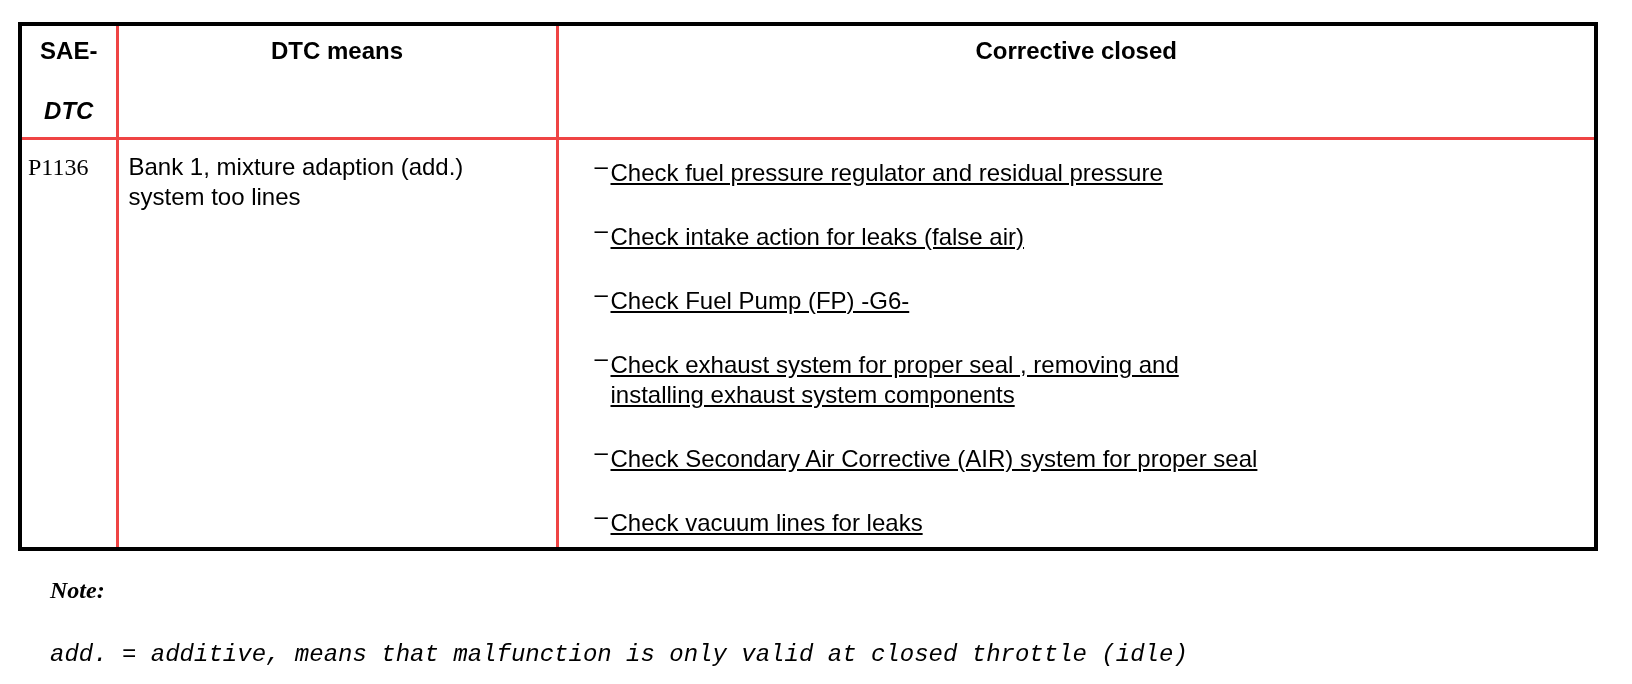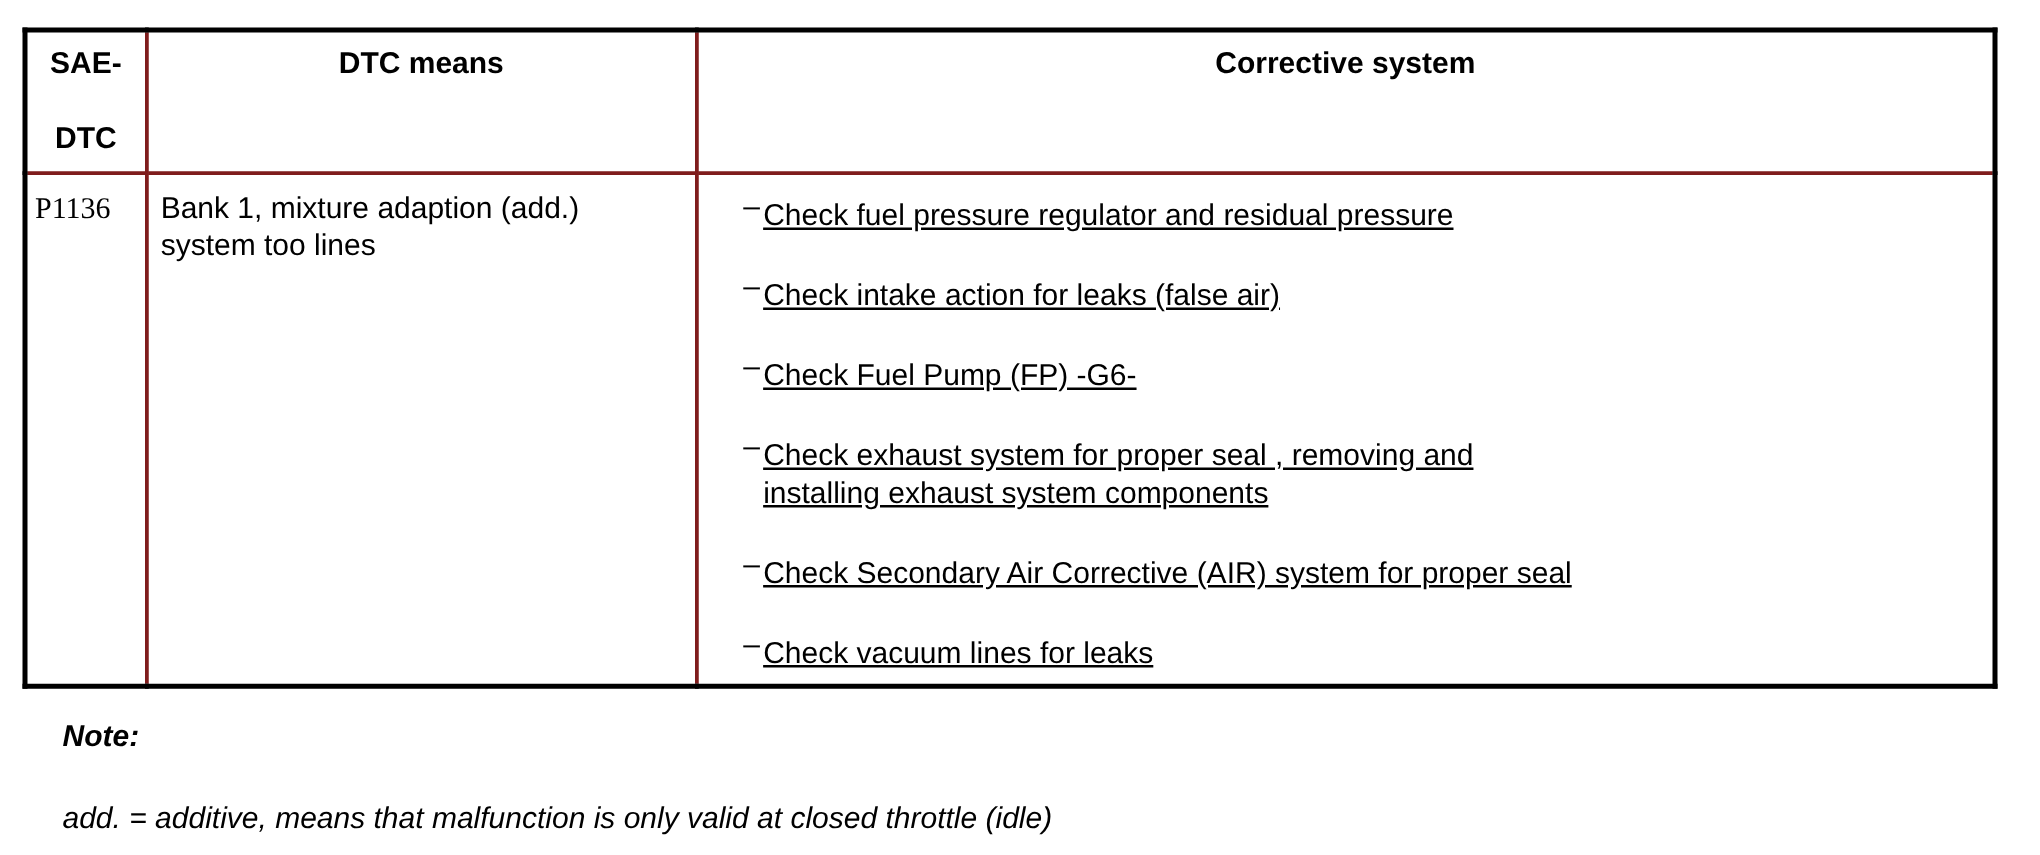--- a/index.html
+++ b/index.html
@@ -24,35 +24,35 @@
     border: 4px solid #000000;
     font-size: 24px;
     line-height: 30px;
   }
 
   .dtc-table col.c1 { width: 97px; }
   .dtc-table col.c2 { width: 440px; }
 
   .dtc-table th,
   .dtc-table td {
-    border: 3px solid #7f1d1d;
+    border: 3px solid #ef4444;
     vertical-align: top;
     overflow: hidden;
   }
 
   .dtc-table thead tr { height: 114px; }
   .dtc-table tbody tr { height: 411px; }
 
   .dtc-table th {
     font-weight: bold;
     text-align: center;
     padding-top: 10px;
   }
 
-  .sae-line2 { margin-top: 30px; }
+  .sae-line2 { margin-top: 30px; font-style: italic; }
 
   .cell-code {
     padding: 12px 4px 0 6px;
     font-family: Liberation Serif, serif;
   }
 
   .cell-text {
     padding: 12px 10px 0 10px;
     white-space: pre-line;
   }
@@ -88,41 +88,41 @@
 
   .note {
     position: absolute;
     left: 50px;
     top: 575px;
     font-size: 24px;
     line-height: 30px;
     font-style: italic;
   }
 
-  .note-label { font-weight: bold; }
+  .note-label { font-weight: bold; font-family: Liberation Serif, serif; }
 
-  .note-text { margin-top: 35px; }
+  .note-text { margin-top: 35px; font-family: Liberation Mono, monospace; }
 </style>
 </head>
 <body>
 
 <table class="dtc-table">
   <colgroup>
     <col class="c1">
     <col class="c2">
     <col class="c3">
   </colgroup>
   <thead>
     <tr>
       <th>
         <div>SAE-</div>
         <div class="sae-line2">DTC</div>
       </th>
       <th>DTC means</th>
-      <th>Corrective system</th>
+      <th>Corrective closed</th>
     </tr>
   </thead>
   <tbody>
     <tr>
       <td class="cell-code">P1136</td>
       <td class="cell-text">Bank 1, mixture adaption (add.)
 system too lines</td>
       <td class="cell-actions">
         <ul class="actions">
           <li>

